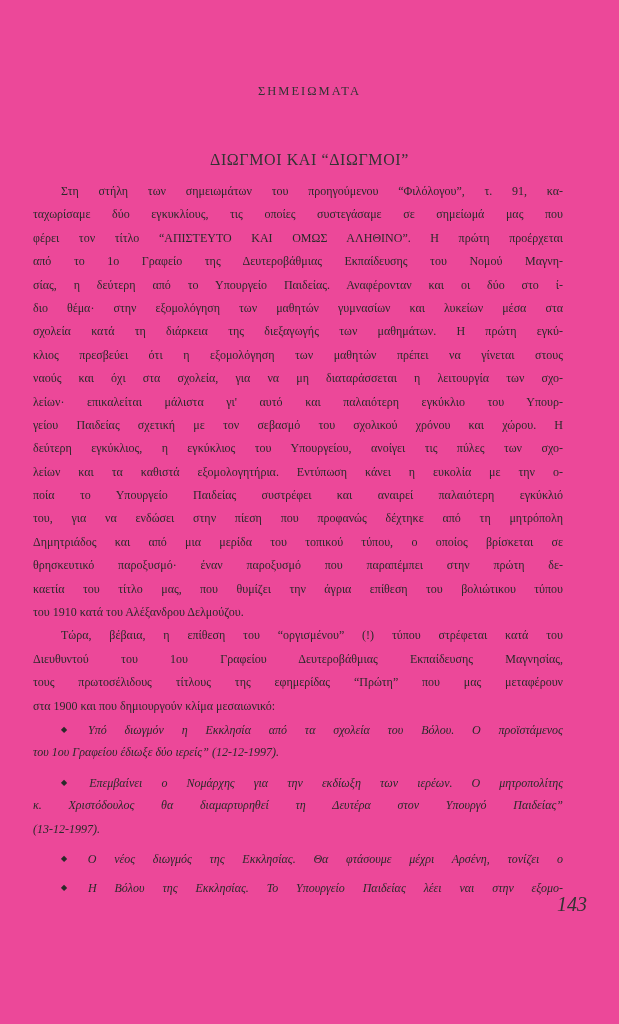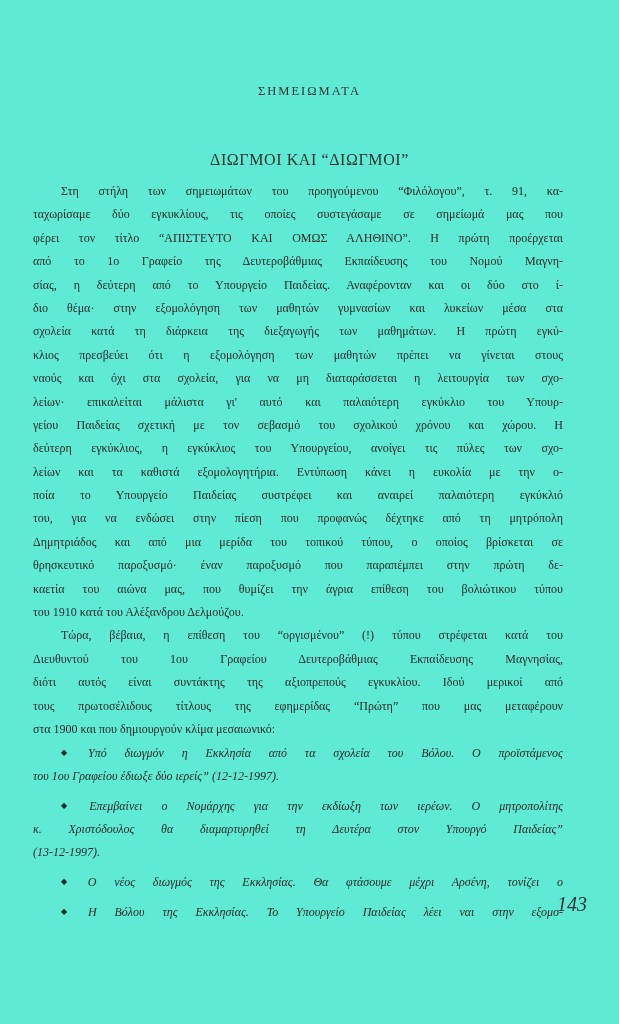--- a/index.html
+++ b/index.html
@@ -1,21 +1,21 @@
 <!DOCTYPE html>
 <html><head>
   <meta charset="utf-8">
   <style>
     html, body { margin: 0; padding: 0; background: #ffffff; }
     body {
       width: 619px; height: 1024px; position: relative; overflow: hidden;
       font-family: "Liberation Serif", "DejaVu Serif", serif;
       color: #2a2a2a;
     }
-    .page { position: absolute; left: 0; top: 0; width: 619px; height: 1024px; background: #5eead4; }
+    .page { position: absolute; left: 0; top: 0; width: 619px; height: 1024px; background: #ec4899; }
     .running-head {
       position: absolute; top: 84px; left: 0; width: 619px; text-align: center;
       font-size: 12.5px; letter-spacing: 2px; color: #333;
     }
     .title {
       position: absolute; top: 151px; left: 0; width: 619px; text-align: center;
       font-size: 16px; letter-spacing: 0.6px; color: #333;
     }
     .body {
       position: absolute; top: 180px; left: 33px; width: 530px;
@@ -54,28 +54,27 @@
       <div class="line">κλιος πρεσβεύει ότι η εξομολόγηση των μαθητών πρέπει να γίνεται στους</div>
       <div class="line">ναούς και όχι στα σχολεία, για να μη διαταράσσεται η λειτουργία των σχο-</div>
       <div class="line">λείων· επικαλείται μάλιστα γι' αυτό και παλαιότερη εγκύκλιο του Υπουρ-</div>
       <div class="line">γείου Παιδείας σχετική με τον σεβασμό του σχολικού χρόνου και χώρου. Η</div>
       <div class="line">δεύτερη εγκύκλιος, η εγκύκλιος του Υπουργείου, ανοίγει τις πύλες των σχο-</div>
       <div class="line">λείων και τα καθιστά εξομολογητήρια. Εντύπωση κάνει η ευκολία με την ο-</div>
       <div class="line">ποία το Υπουργείο Παιδείας συστρέφει και αναιρεί  παλαιότερη εγκύκλιό</div>
       <div class="line">του, για να ενδώσει στην πίεση που προφανώς δέχτηκε από τη μητρόπολη</div>
       <div class="line">Δημητριάδος και από μια μερίδα του τοπικού τύπου, ο οποίος βρίσκεται σε</div>
       <div class="line">θρησκευτικό παροξυσμό· έναν παροξυσμό που παραπέμπει στην πρώτη δε-</div>
-      <div class="line">καετία του αιώνα μας, που θυμίζει την άγρια επίθεση του βολιώτικου τύπου</div>
+      <div class="line">καετία του τίτλο μας, που θυμίζει την άγρια επίθεση του βολιώτικου τύπου</div>
       <div class="line last">του 1910 κατά του Αλέξανδρου Δελμούζου.</div>
     </div>
 
     <div>
       <div class="line indent">Τώρα, βέβαια, η επίθεση του “οργισμένου” (!) τύπου στρέφεται κατά του</div>
       <div class="line">Διευθυντού του 1ου Γραφείου Δευτεροβάθμιας Εκπαίδευσης Μαγνησίας,</div>
-      <div class="line">διότι αυτός είναι συντάκτης της αξιοπρεπούς εγκυκλίου. Ιδού μερικοί από</div>
       <div class="line">τους πρωτοσέλιδους τίτλους της εφημερίδας “Πρώτη” που μας μεταφέρουν</div>
       <div class="line last">στα 1900 και που δημιουργούν κλίμα μεσαιωνικό:</div>
     </div>
 
     <div>
       <div>
         <div class="line indent italic"><span class="bullet"></span><span>Υπό διωγμόν η Εκκλησία από τα σχολεία του Βόλου. Ο προϊστάμενος</span></div>
         <div class="line italic last">του 1ου Γραφείου έδιωξε δύο ιερείς” (12-12-1997).</div>
       </div>
       <div class="gap"></div>

